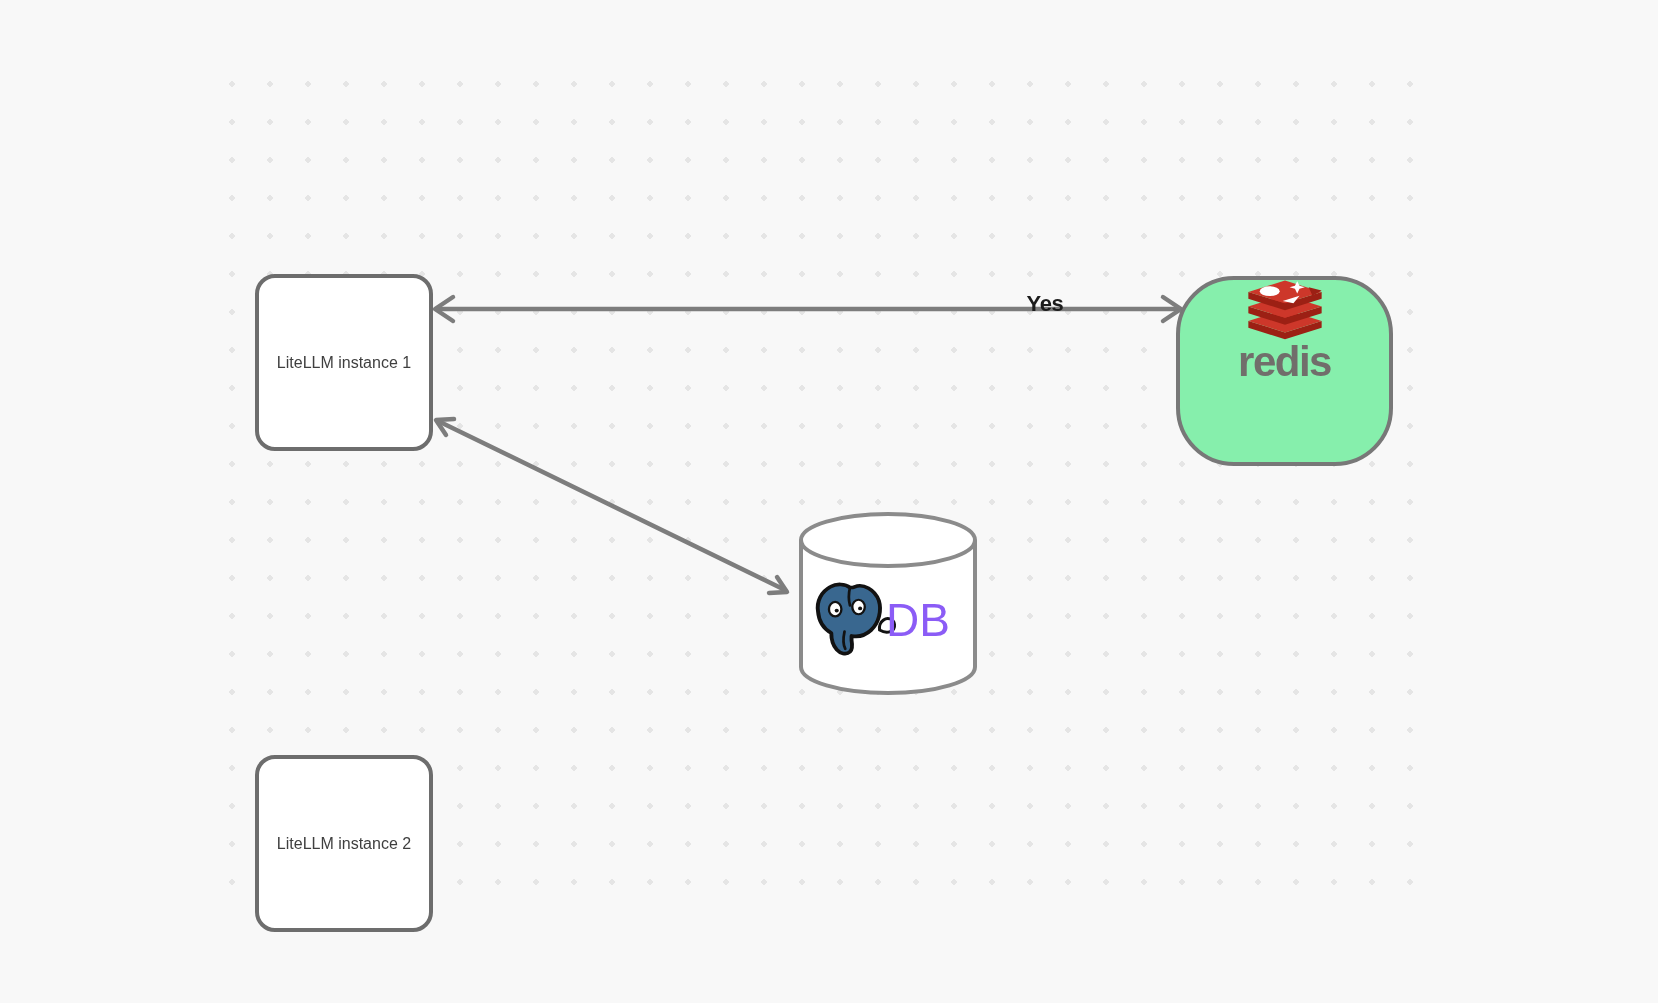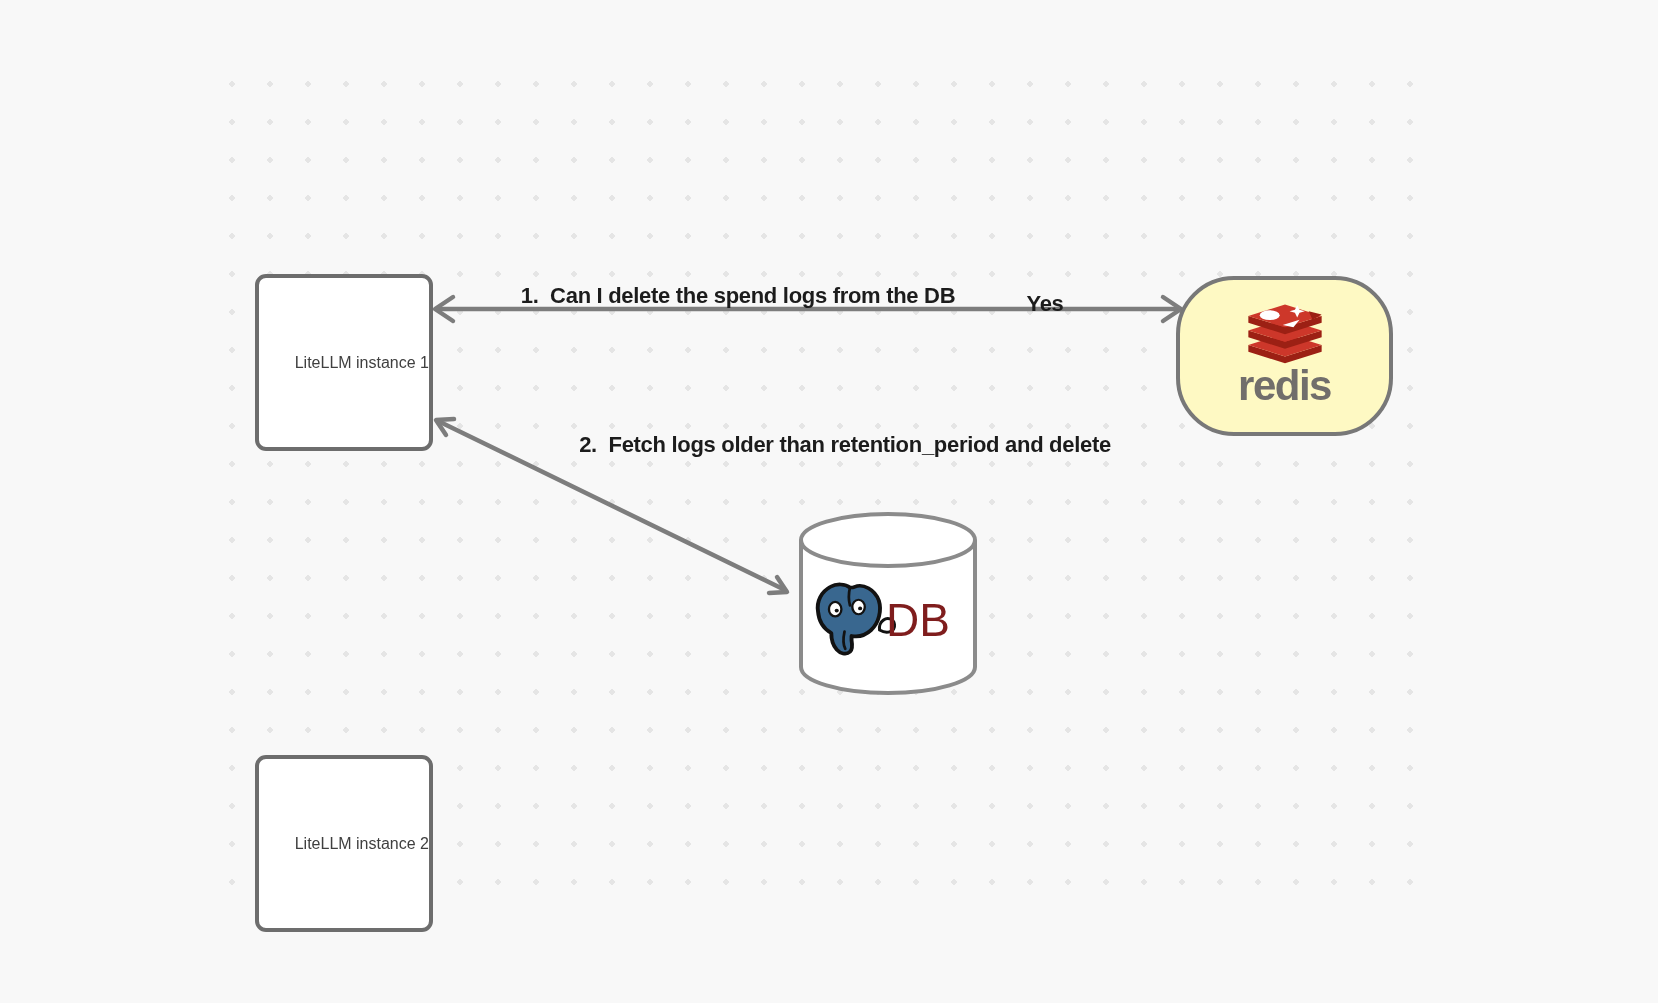--- a/index.html
+++ b/index.html
@@ -31,45 +31,44 @@
     width: 1658px;
     height: 1003px;
   }
   .inst-box {
     position: absolute;
     left: 255px;
     width: 178px;
     height: 177px;
     background: #ffffff;
     border: 4px solid #6d6d6d;
-    border-radius: 11px;
+    border-radius: 20px;
     box-sizing: border-box;
     display: flex;
     align-items: center;
-    justify-content: flex-end;
+    justify-content: center;
   }
   .inst-box .inst-label {
     font-size: 16px;
     color: #3f3f3f;
     text-align: center;
   }
   .redis-node {
     position: absolute;
     left: 1176px;
     top: 276px;
     width: 217px;
-    height: 160px;
-    background: #fef9c3;
+    height: 190px;
+    background: #86efac;
     border: 4px solid #787878;
     border-radius: 58px;
     box-sizing: border-box;
     display: flex;
     flex-direction: column;
     align-items: center;
-    padding-top: 24px;
   }
   .redis-wordmark {
     font-size: 42px;
     font-weight: bold;
     color: #716e6b;
     letter-spacing: -1.5px;
     line-height: 40px;
     margin-top: 0px;
   }
   .edge-label {
@@ -80,21 +79,21 @@
     color: #1c1c1c;
     white-space: pre;
     letter-spacing: -0.3px;
     line-height: 22px;
   }
   .db-label {
     position: absolute;
     left: 886px;
     top: 597px;
     font-size: 46px;
-    color: #7f1d1d;
+    color: #8b5cf6;
     line-height: 46px;
   }
   .elephant-wrap {
     position: absolute;
     left: 811px;
     top: 581px;
     width: 92px;
     height: 78px;
   }
 </style>
@@ -162,17 +161,15 @@
       <ellipse cx="31" cy="39" rx="8" ry="10" fill="#ffffff" stroke="#121212" stroke-width="3"></ellipse>
       <circle cx="33" cy="41" r="2.6" fill="#121212"></circle>
       <ellipse cx="61" cy="36" rx="8" ry="10" fill="#ffffff" stroke="#121212" stroke-width="3"></ellipse>
       <circle cx="63" cy="38" r="2.6" fill="#121212"></circle>
       <path d="M 88 68 C 98 74 108 70 107 60 C 106 52 98 50 93 54 C 89 57 87 63 88 68 Z" fill="#ffffff" stroke="#121212" stroke-width="4" stroke-linejoin="round"></path>
     </svg>
   </div>
 
   <div class="db-label">DB</div>
 
-  <div class="edge-label" style="left:738px; top:285px">1.  Can I delete the spend logs from the DB</div>
   <div class="edge-label" style="left:1045px; top:293px">Yes</div>
-  <div class="edge-label" style="left:845px; top:434px">2.  Fetch logs older than retention_period and delete</div>
 
 </div>
 
 </body></html>

